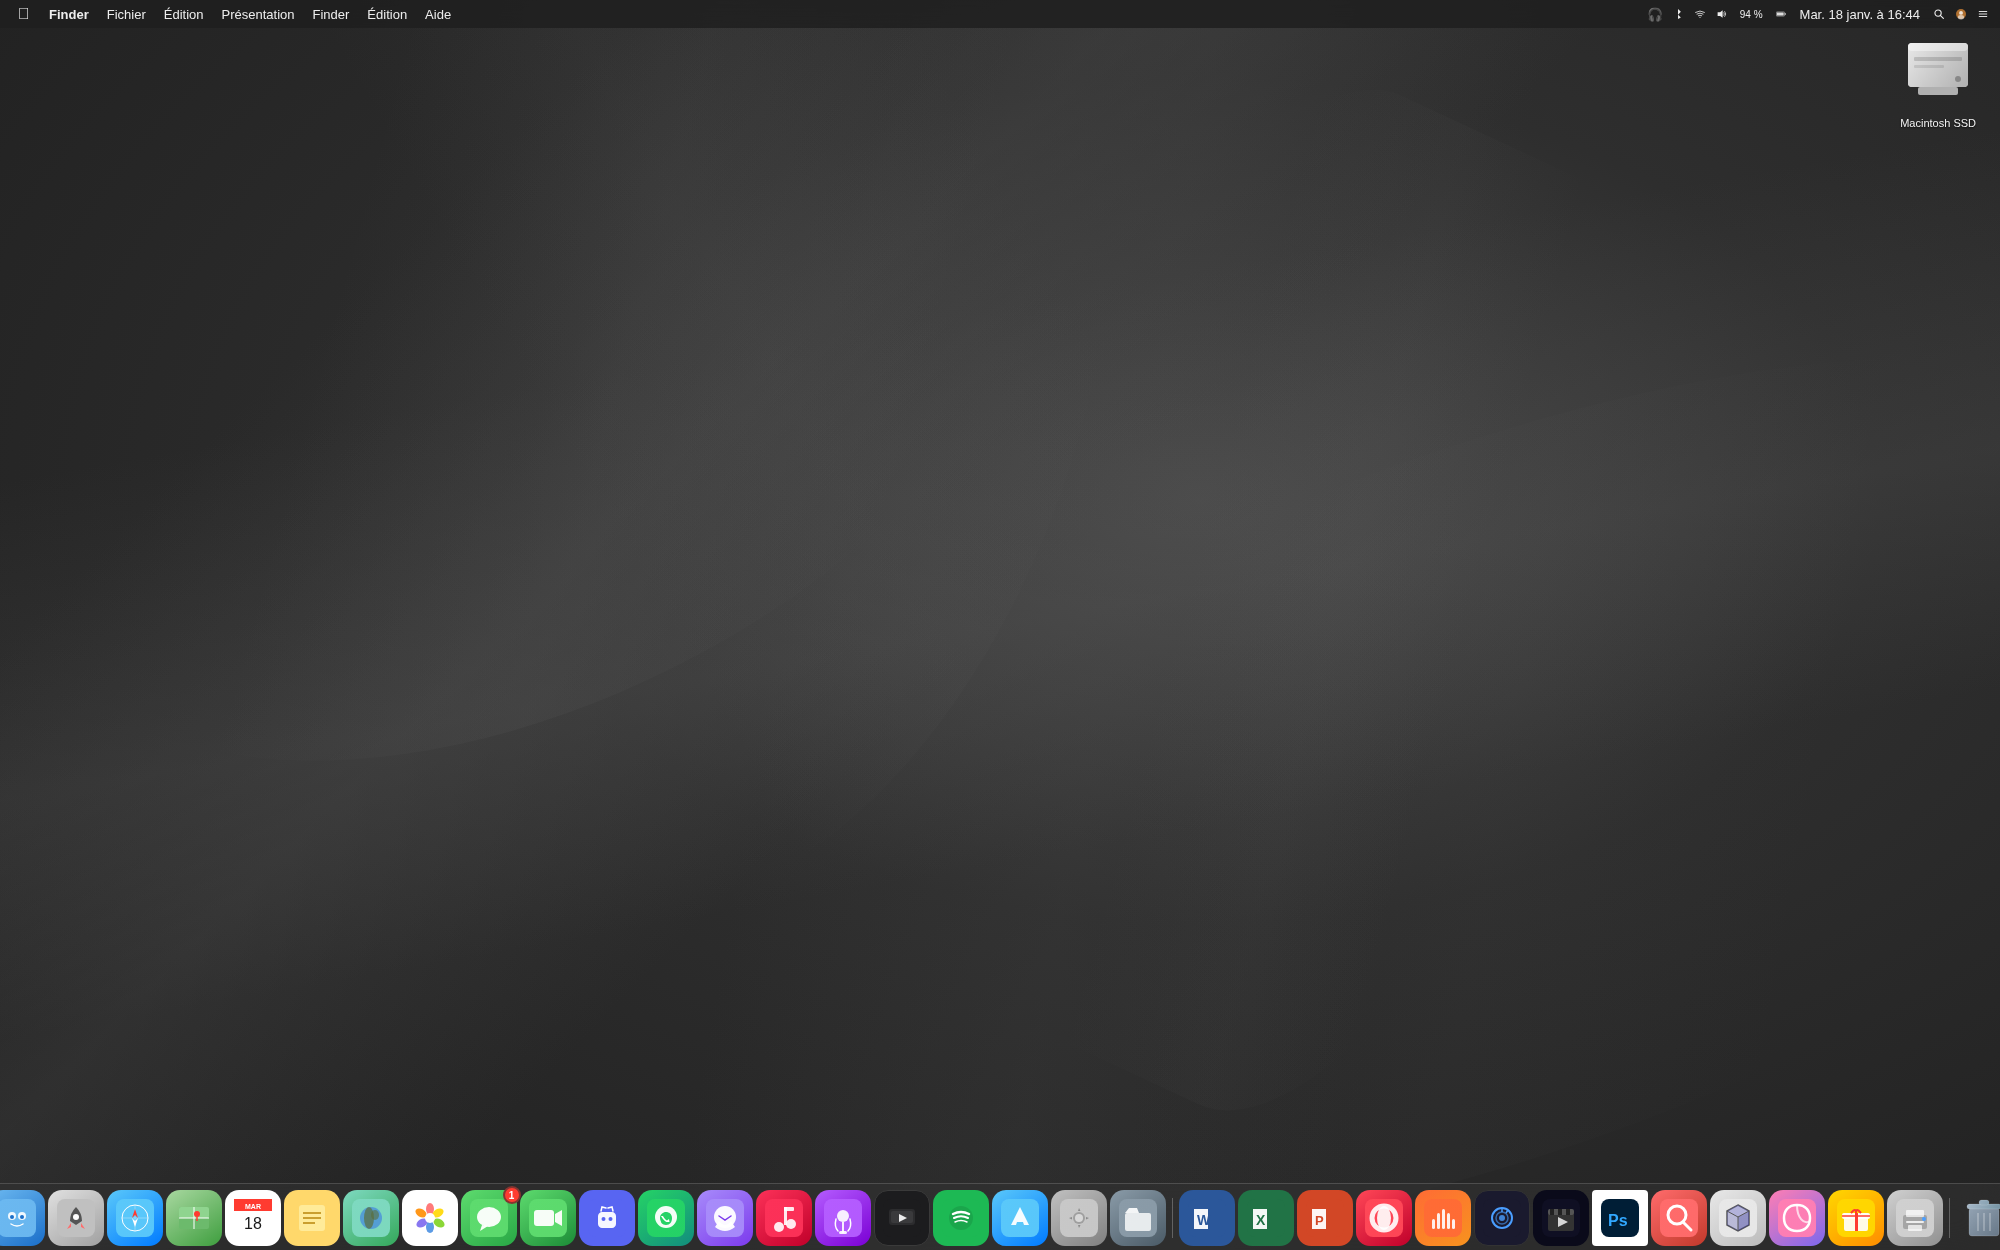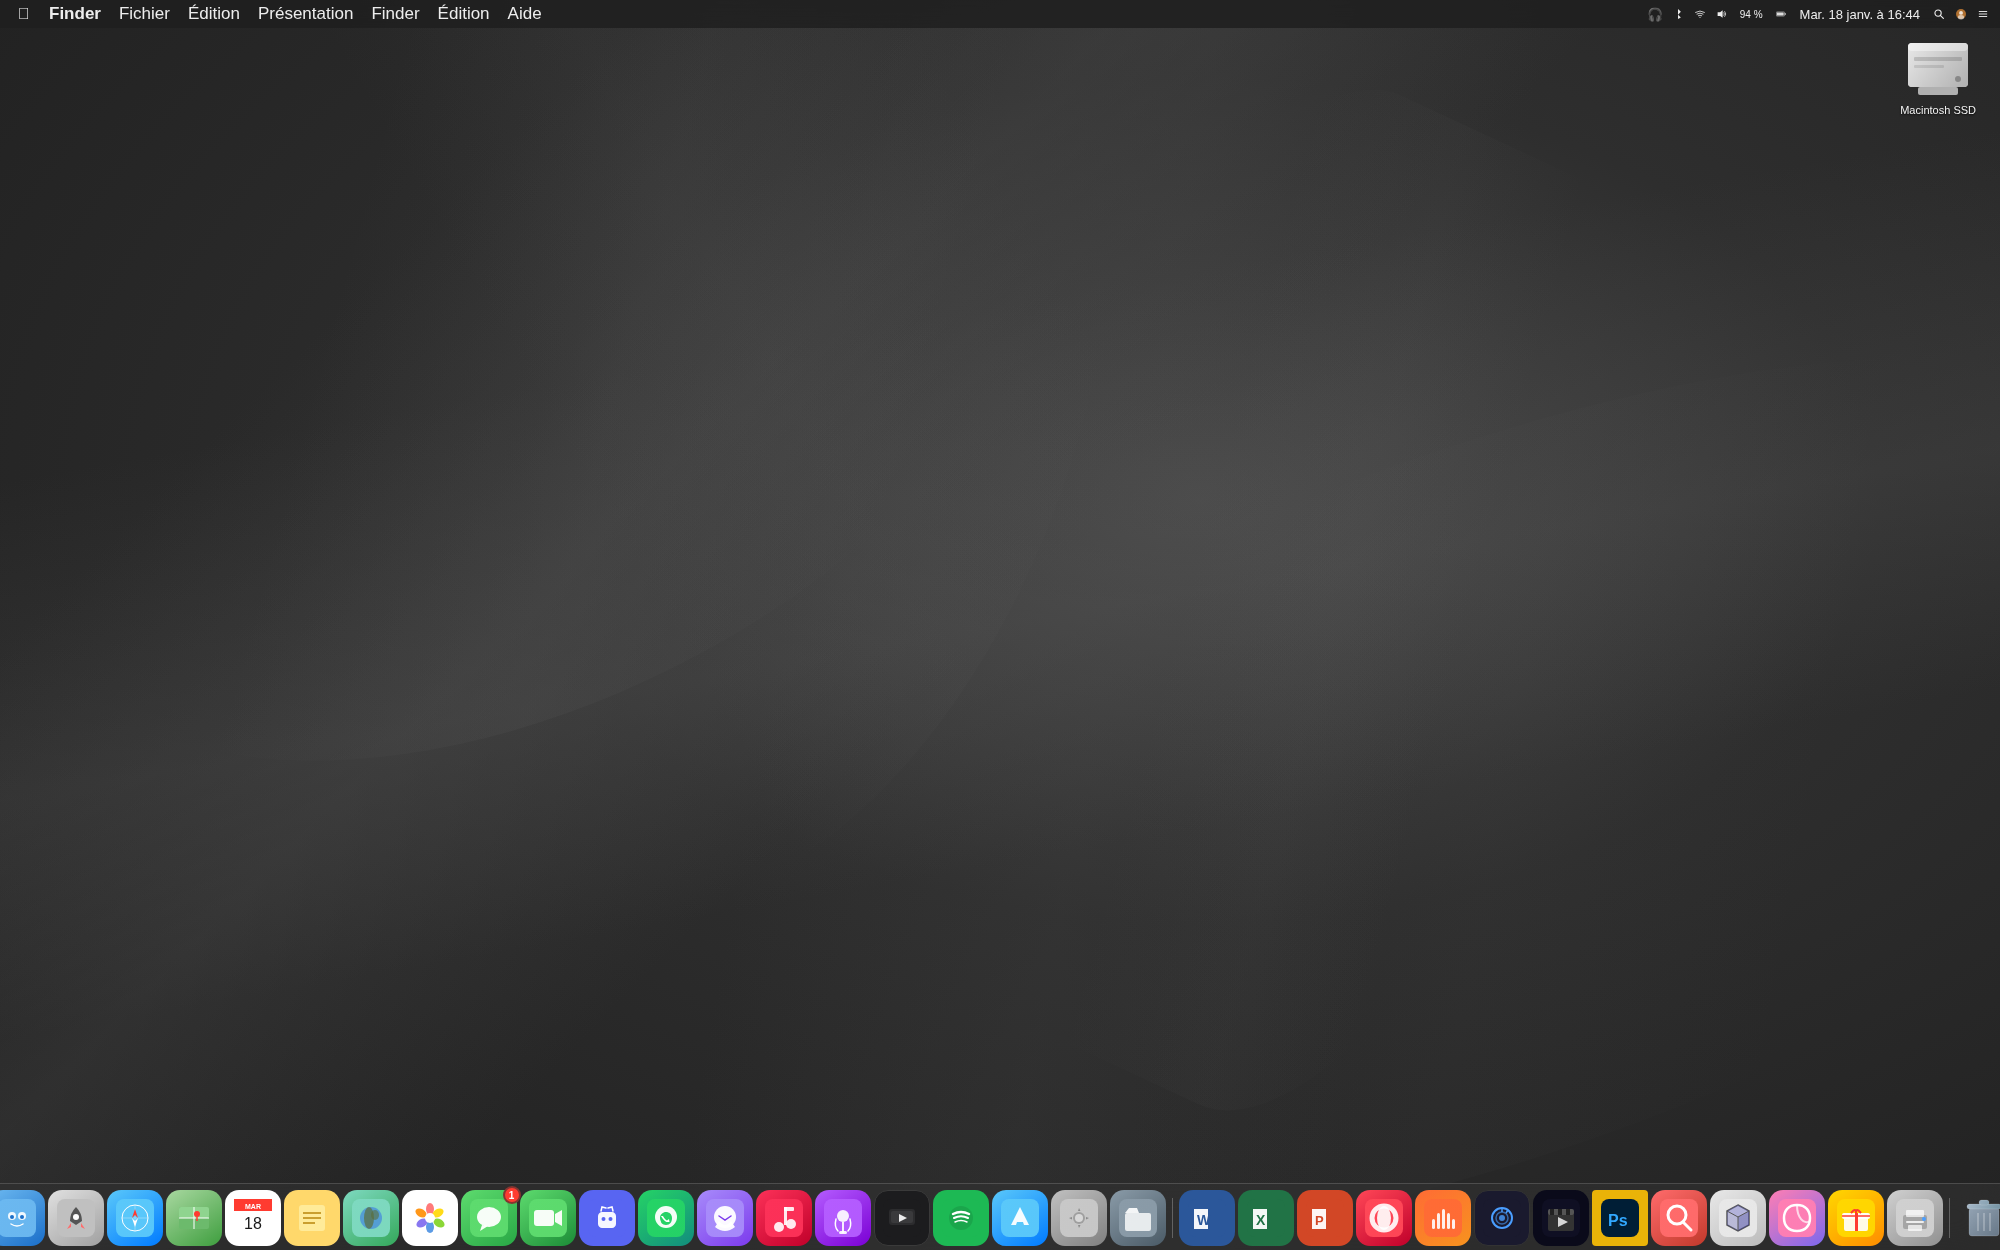--- a/index.html
+++ b/index.html
@@ -95,21 +95,21 @@
     }
 
     .menubar-left {
       display: flex;
       align-items: center;
       gap: 0px;
     }
 
     .menubar-item {
       color: rgba(255,255,255,0.92);
-      font-size: 17px;
+      font-size: 13px;
       padding: 2px 9px;
       cursor: default;
       border-radius: 4px;
       white-space: nowrap;
     }
 
     .menubar-item.bold {
       font-weight: 600;
     }
 
@@ -155,21 +155,21 @@
     }
 
     
     .desktop-icon {
       position: absolute;
       top: 30px;
       right: 20px;
       display: flex;
       flex-direction: column;
       align-items: center;
-      gap: 4px;
+      gap: 17px;
       cursor: pointer;
       padding: 4px;
       border-radius: 6px;
     }
 
     .drive-icon {
       width: 72px;
       height: 66px;
       display: flex;
       align-items: center;
@@ -240,21 +240,21 @@
     .icon-launchpad { background: linear-gradient(145deg, #e0e0e0, #a0a0a0); border-radius: 14px; }
     .icon-safari { background: linear-gradient(145deg, #5ac8fa, #007aff); border-radius: 14px; }
     .icon-discord { background: #5865f2; border-radius: 14px; }
     .icon-whatsapp { background: linear-gradient(145deg, #25d366, #128c7e); border-radius: 14px; }
     .icon-music { background: linear-gradient(145deg, #fc3158, #c0002a); border-radius: 14px; }
     .icon-podcasts { background: linear-gradient(145deg, #b45cff, #7a00d4); border-radius: 14px; }
     .icon-spotify { background: #1db954; border-radius: 14px; }
     .icon-word { background: #2b579a; border-radius: 14px; }
     .icon-excel { background: #217346; border-radius: 14px; }
     .icon-powerpoint { background: #d24726; border-radius: 14px; }
-    .icon-photoshop { background: #eab308; border-radius: 4px; }
+    .icon-photoshop { background: #ffffff; border-radius: 4px; }
   </style>
 </head>
 <body>
 
 <div class="desktop">
   <div class="swirl swirl-1"></div>
   <div class="swirl swirl-2"></div>
   <div class="swirl swirl-3"></div>
   <div class="swirl swirl-4"></div>
 </div>

